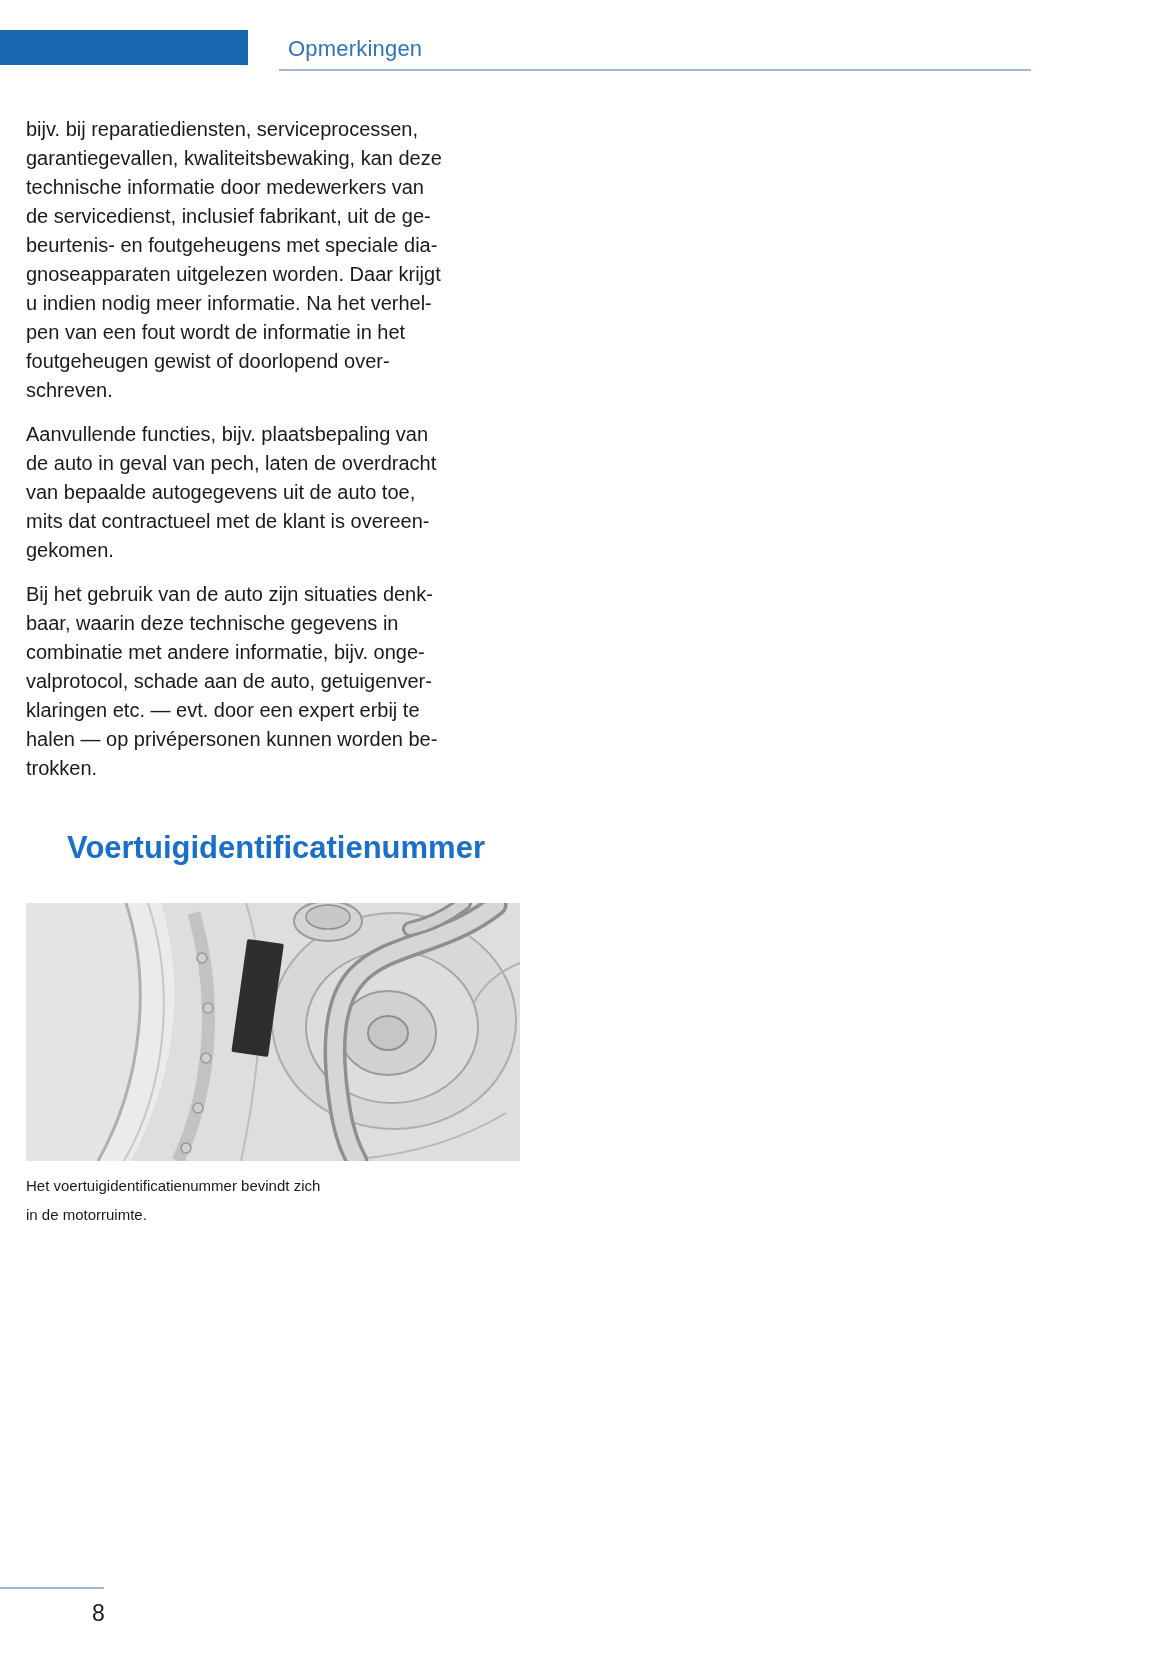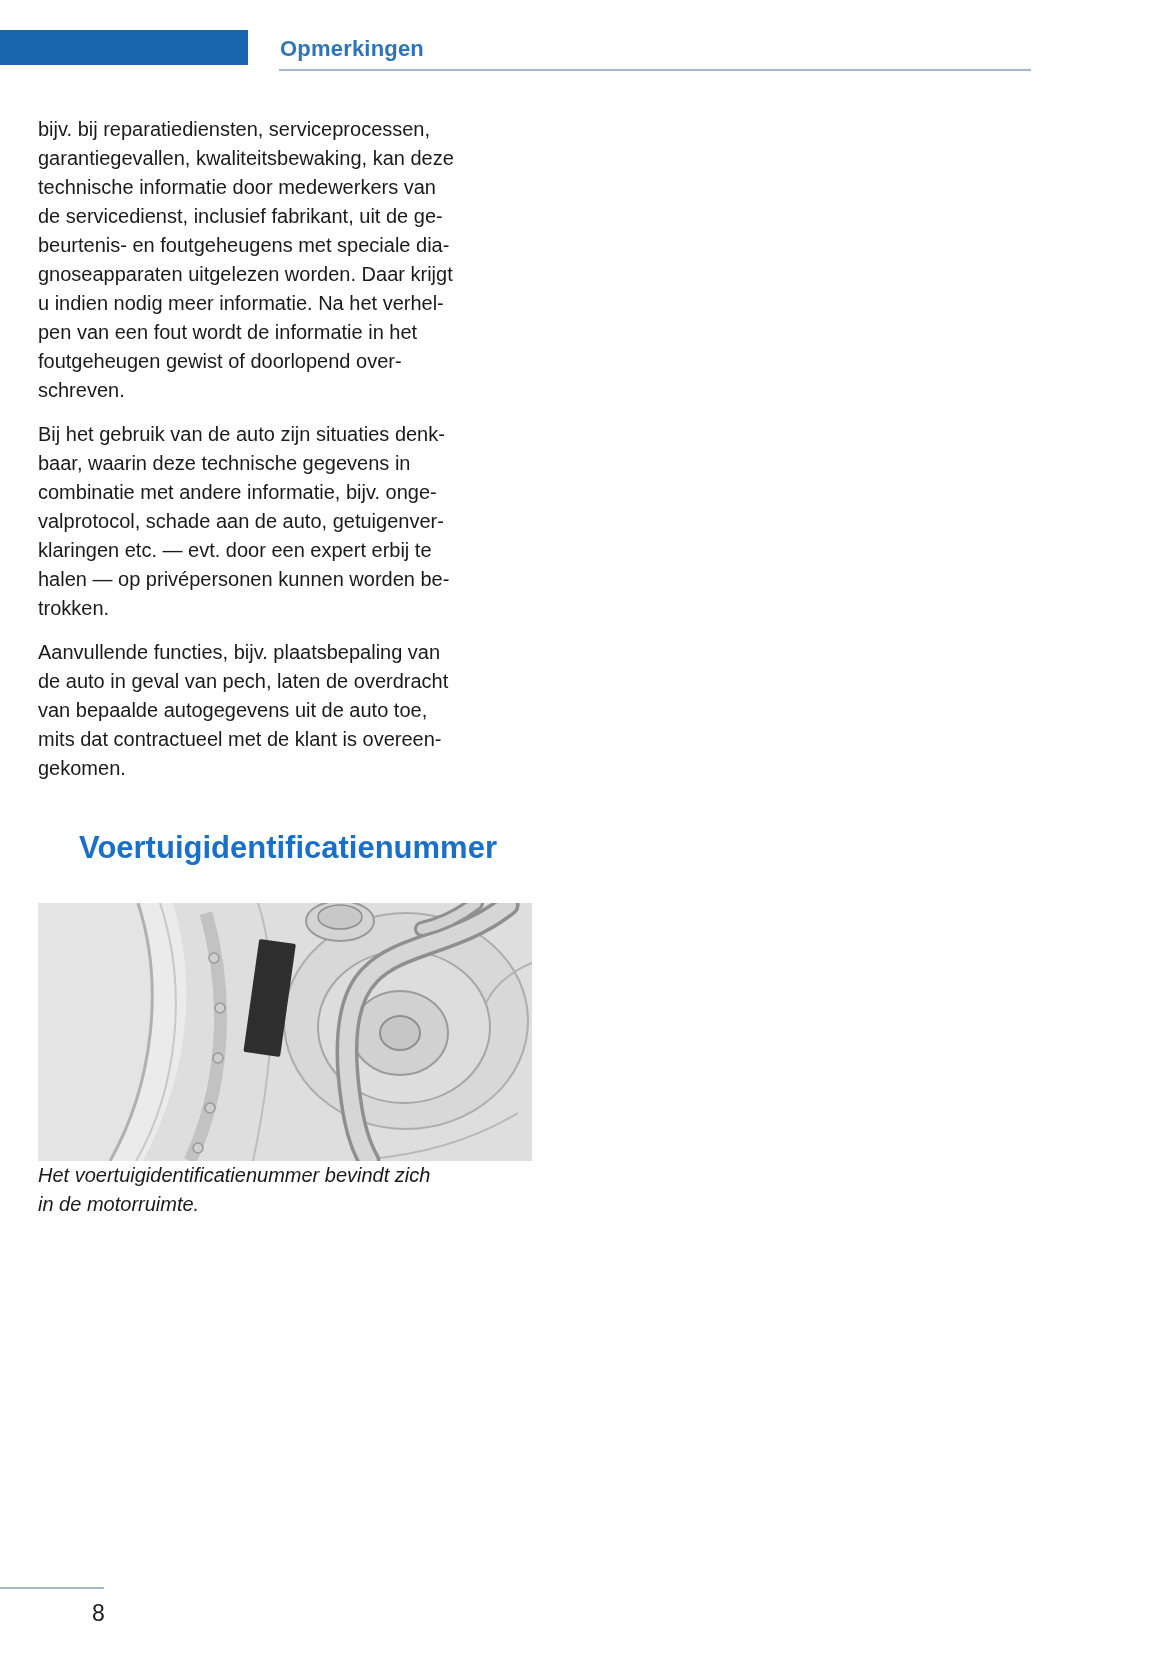--- a/index.html
+++ b/index.html
@@ -12,34 +12,34 @@
     overflow: hidden;
   }
 
   
   .header-bar {
     position: absolute; left: 0; top: 30px;
     width: 248px; height: 35px;
     background: #1a67b0;
   }
   .header-title {
-    position: absolute; left: 280px; top: 36px;
-    font-size: 22px; font-weight: bold;
+    position: absolute; left: 288px; top: 36px;
+    font-size: 22px; font-weight: normal;
     color: #2f74b8;
     letter-spacing: 0.2px;
   }
   .header-rule {
     position: absolute; left: 279px; top: 69px;
     width: 752px; height: 2px;
     background: #a4b8d2;
   }
 
   
   .content {
-    position: absolute; left: 38px; top: 115px;
+    position: absolute; left: 26px; top: 115px;
     width: 500px;
   }
   .para {
     font-size: 20px;
     line-height: 29px;
     white-space: pre-line;
     margin: 0 0 15px 0;
   }
   .section-heading {
     font-size: 31px;
@@ -48,25 +48,24 @@
     color: #1a6fc9;
     margin: 46px 0 36px 0;
     text-align: center;
   }
   .figure {
     width: 494px; height: 258px;
     line-height: 0;
   }
   .figure svg { display: block; }
   .caption {
-    font-size: 20px;
+    font-size: 15px;
     line-height: 29px;
     white-space: pre-line;
-    margin-top: 0;
-    font-style: italic;
+    margin-top: 10px;
   }
 
   
   .footer-rule {
     position: absolute; left: 0; top: 1587px;
     width: 104px; height: 2px;
     background: #a4b8d2;
   }
   .page-number {
     position: absolute; left: 92px; top: 1600px;
@@ -86,32 +85,32 @@
   <p class="para">bijv. bij reparatiediensten, serviceprocessen,
 garantiegevallen, kwaliteitsbewaking, kan deze
 technische informatie door medewerkers van
 de servicedienst, inclusief fabrikant, uit de ge-
 beurtenis- en foutgeheugens met speciale dia-
 gnoseapparaten uitgelezen worden. Daar krijgt
 u indien nodig meer informatie. Na het verhel-
 pen van een fout wordt de informatie in het
 foutgeheugen gewist of doorlopend over-
 schreven.</p>
+  <p class="para">Aanvullende functies, bijv. plaatsbepaling van
+de auto in geval van pech, laten de overdracht
+van bepaalde autogegevens uit de auto toe,
+mits dat contractueel met de klant is overeen-
+gekomen.</p>
   <p class="para">Bij het gebruik van de auto zijn situaties denk-
 baar, waarin deze technische gegevens in
 combinatie met andere informatie, bijv. onge-
 valprotocol, schade aan de auto, getuigenver-
 klaringen etc. — evt. door een expert erbij te
 halen — op privépersonen kunnen worden be-
 trokken.</p>
-  <p class="para">Aanvullende functies, bijv. plaatsbepaling van
-de auto in geval van pech, laten de overdracht
-van bepaalde autogegevens uit de auto toe,
-mits dat contractueel met de klant is overeen-
-gekomen.</p>
 
   <h2 class="section-heading">Voertuigidentificatienummer</h2>
 
   <div class="figure">
     <svg width="494" height="258" viewBox="0 0 494 258" xmlns="http://www.w3.org/2000/svg">
 
       <rect x="0" y="0" width="494" height="258" fill="#ebebeb"></rect>
 
       <path d="M0 0 L100 0 C126 80 116 180 72 258 L0 258 Z" fill="#e4e4e4"></path>
       <path d="M100 0 C126 80 116 180 72 258" stroke="#b0b0b0" stroke-width="3" fill="none"></path>

